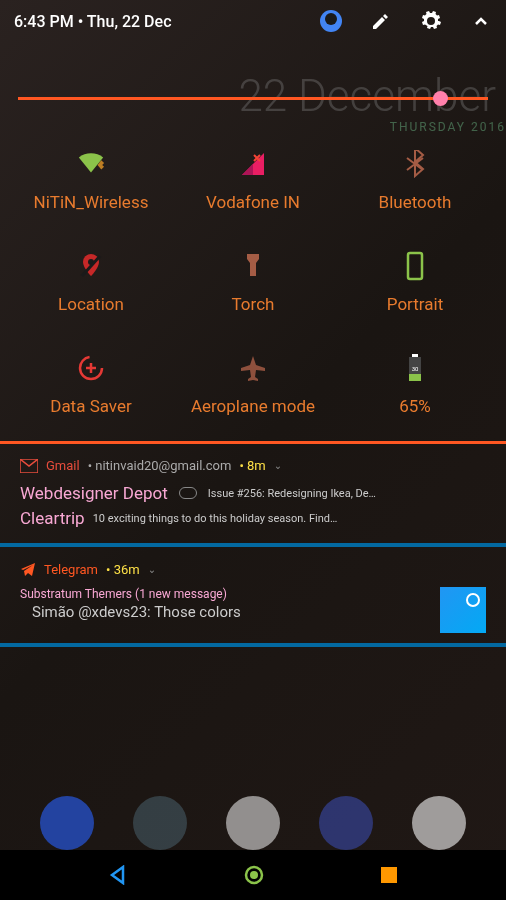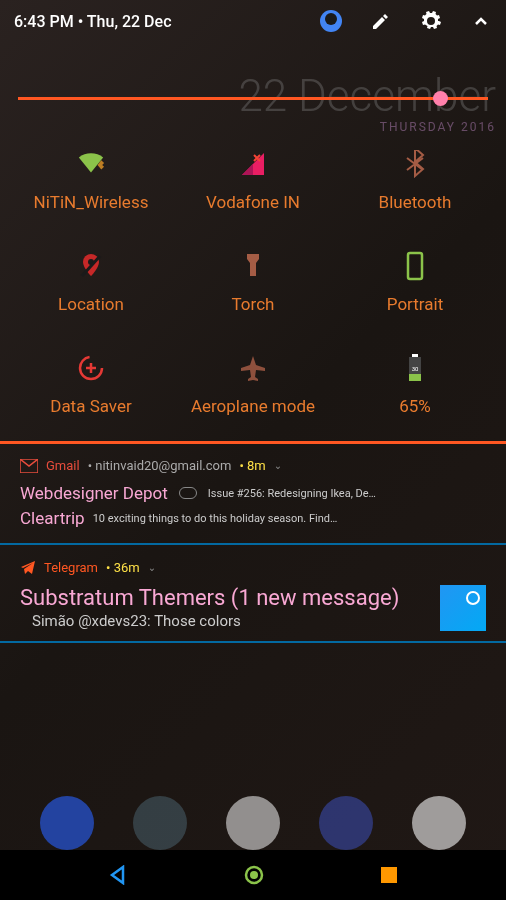--- a/index.html
+++ b/index.html
@@ -1,34 +1,34 @@
 <!DOCTYPE html>
 <html><head>
 <meta charset="utf-8">
 <style>
 *{margin:0;padding:0;box-sizing:border-box;font-family:Roboto,Arial,sans-serif}
 body{width:506px;height:900px;background:#1a1a1a;overflow:hidden;position:relative}
 .bg-layer{position:absolute;inset:0;background:linear-gradient(135deg,#2a2220 0%,#1a1512 50%,#201815 100%);z-index:0}
 .bg-date{position:absolute;right:10px;top:70px;font-size:44px;color:#888;font-weight:300;opacity:.35;z-index:1}
-.bg-day{position:absolute;right:10px;top:120px;font-size:12px;color:#f0abfc;letter-spacing:2px;opacity:.35;z-index:1}
+.bg-day{position:absolute;right:0;top:120px;font-size:12px;color:#86efac;letter-spacing:2px;opacity:.35;z-index:1}
 .panel{position:relative;z-index:2}
 .status-bar{display:flex;align-items:center;padding:10px 14px;color:#ffffff}
 .time-date{font-size:16px;font-weight:500;flex:1}
 .status-icons{display:flex;gap:28px;align-items:center}
 .avatar-icon{width:26px;height:26px;background:#4285f4;border-radius:50%;display:flex;align-items:center;justify-content:center}
 .avatar-icon::after{content:"";width:12px;height:12px;background:#1a1a1a;border-radius:50%;margin-top:-4px}
 .icon-btn{width:22px;height:22px;display:flex;align-items:center;justify-content:center;cursor:pointer}
 .slider-track{margin:55px 18px 0;height:3px;background:#ff5722;position:relative}
 .slider-thumb{position:absolute;right:40px;top:-6px;width:15px;height:15px;background:#ff80ab;border-radius:50%;cursor:pointer}
 .tiles{display:grid;grid-template-columns:repeat(3,1fr);padding:50px 10px 20px;gap:40px 0}
 .tile{display:flex;flex-direction:column;align-items:center;gap:14px;cursor:pointer}
 .tile-icon{width:28px;height:28px;display:flex;align-items:center;justify-content:center}
 .tile-label{font-size:17px;color:#e87b2e;text-align:center}
 .divider{height:3px;background:#ff5722;margin-top:5px}
-.notif{padding:14px 20px 10px;border-bottom:2px solid #0369a1}
+.notif{padding:14px 20px 10px;border-bottom:4px solid #0369a1}
 .notif-header{display:flex;align-items:center;gap:8px;font-size:13px;margin-bottom:10px}
 .notif-app{color:#e74c3c}
 .notif-app.tg{color:#ff5722}
 .notif-sub{color:#aaa}
 .notif-time{color:#fde047}
 .notif-chev{color:#888;font-size:10px}
 .notif-line{display:flex;align-items:center;gap:8px;margin-bottom:5px}
 .notif-sender{color:#f9a8d4;font-size:17px}
 .notif-text{color:#ccc;font-size:11px;white-space:nowrap;overflow:hidden}
 .notif-body{display:flex;align-items:flex-start;gap:10px}
@@ -188,21 +188,21 @@
     <div class="notif-header">
       <svg width="16" height="16" viewBox="0 0 16 16">
           <path d="M1 8l14-6-3 13-4-3-3 3-1-5 9-6-10 5z" fill="#ff5722"></path>
         </svg>
       <span class="notif-app tg">Telegram</span>
       <span class="notif-time">• <span>36m</span></span>
       <span class="notif-chev">⌄</span>
     </div>
     <div class="notif-body">
       <div class="notif-content">
-        <div class="notif-sender" style="font-size:22px">Substratum Themers (1 new message)</div>
+        <div class="notif-sender" style="font-size:12px">Substratum Themers (1 new message)</div>
         <div class="notif-detail">Simão @xdevs23: Those colors</div>
       </div>
       <div class="notif-thumb"></div>
     </div>
   </div>
 </div>
 
 <div class="dock">
   <div class="dock-icon" style="background:#2962ff"></div>
   <div class="dock-icon" style="background:#455a64"></div>

